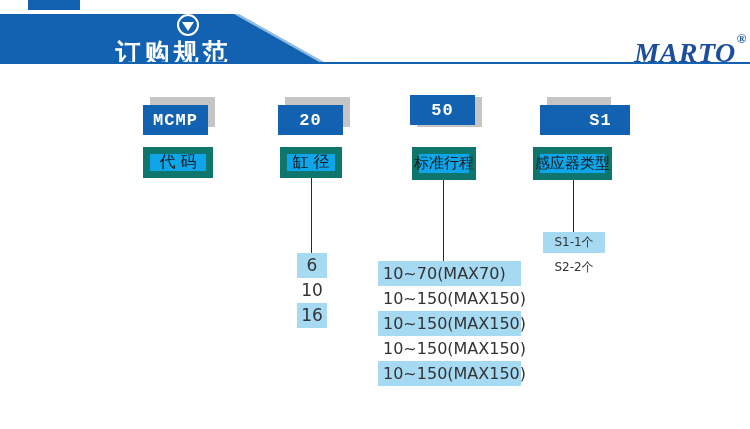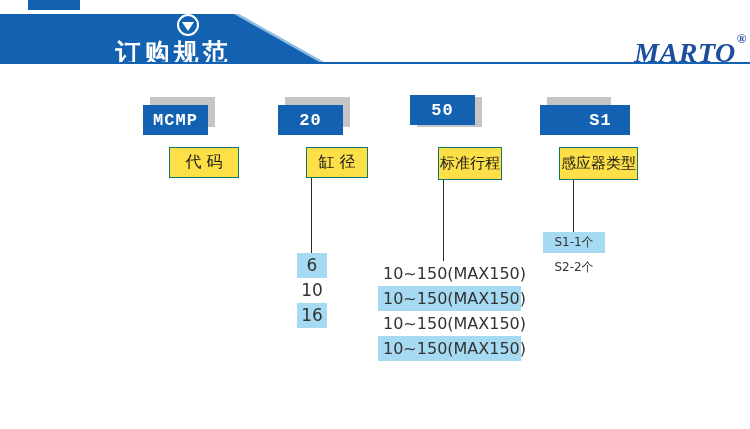--- a/index.html
+++ b/index.html
@@ -55,23 +55,23 @@
 
   
   .shadow { position:absolute; background:var(--shadow-gray,#c5c5c5); }
   .code-box {
     position:absolute; background:var(--primary-blue,#1262b1); color:#fff;
     font-family:Liberation Mono, monospace; font-weight:bold;
     font-size:17px; letter-spacing:1px;
     display:flex; align-items:center; justify-content:center;
   }
   .label-box {
-    position:absolute; background:#fde047; border:1px solid #0f766e;
+    position:absolute; background:#0ea5e9; border:7px solid #0f766e;
     box-sizing:border-box; color:#1a1a1a; font-size:16px;
-    display:flex; align-items:center; justify-content:center; white-space:nowrap;margin-left:26px;
+    display:flex; align-items:center; justify-content:center; white-space:nowrap;
   }
   .connector { position:absolute; width:1px; background:#2a2a2a; }
   .options { position:absolute; }
   .opt { color:#333; white-space:nowrap; }
   .opt.hl { background:var(--highlight-blue,#a6d9f2); }
 
   
   #s1-shadow { left:150px; top:97px;  width:65px; height:30px; }
   #s1-code   { left:143px; top:105px; width:65px; height:30px; }
   #s1-label  { left:143px; top:147px; width:70px; height:31px; }
@@ -130,20 +130,21 @@
         <div class="opt hl">6</div>
         <div class="opt">10</div>
         <div class="opt hl">16</div>
       </div>
 
     <div class="shadow" id="s3-shadow"></div>
     <div class="code-box" id="s3-code">50</div>
     <div class="label-box" id="s3-label">标准行程</div>
     <div class="connector" id="s3-line"></div>
     <div class="options" id="s3-options">
+        <div class="opt hl">10~70(MAX70)</div>
         <div class="opt">10~150(MAX150)</div>
         <div class="opt hl">10~150(MAX150)</div>
         <div class="opt">10~150(MAX150)</div>
         <div class="opt hl">10~150(MAX150)</div>
       </div>
 
     <div class="shadow" id="s4-shadow"></div>
     <div class="code-box" id="s4-code">S1</div>
     <div class="label-box" id="s4-label">感应器类型</div>
     <div class="connector" id="s4-line"></div>

